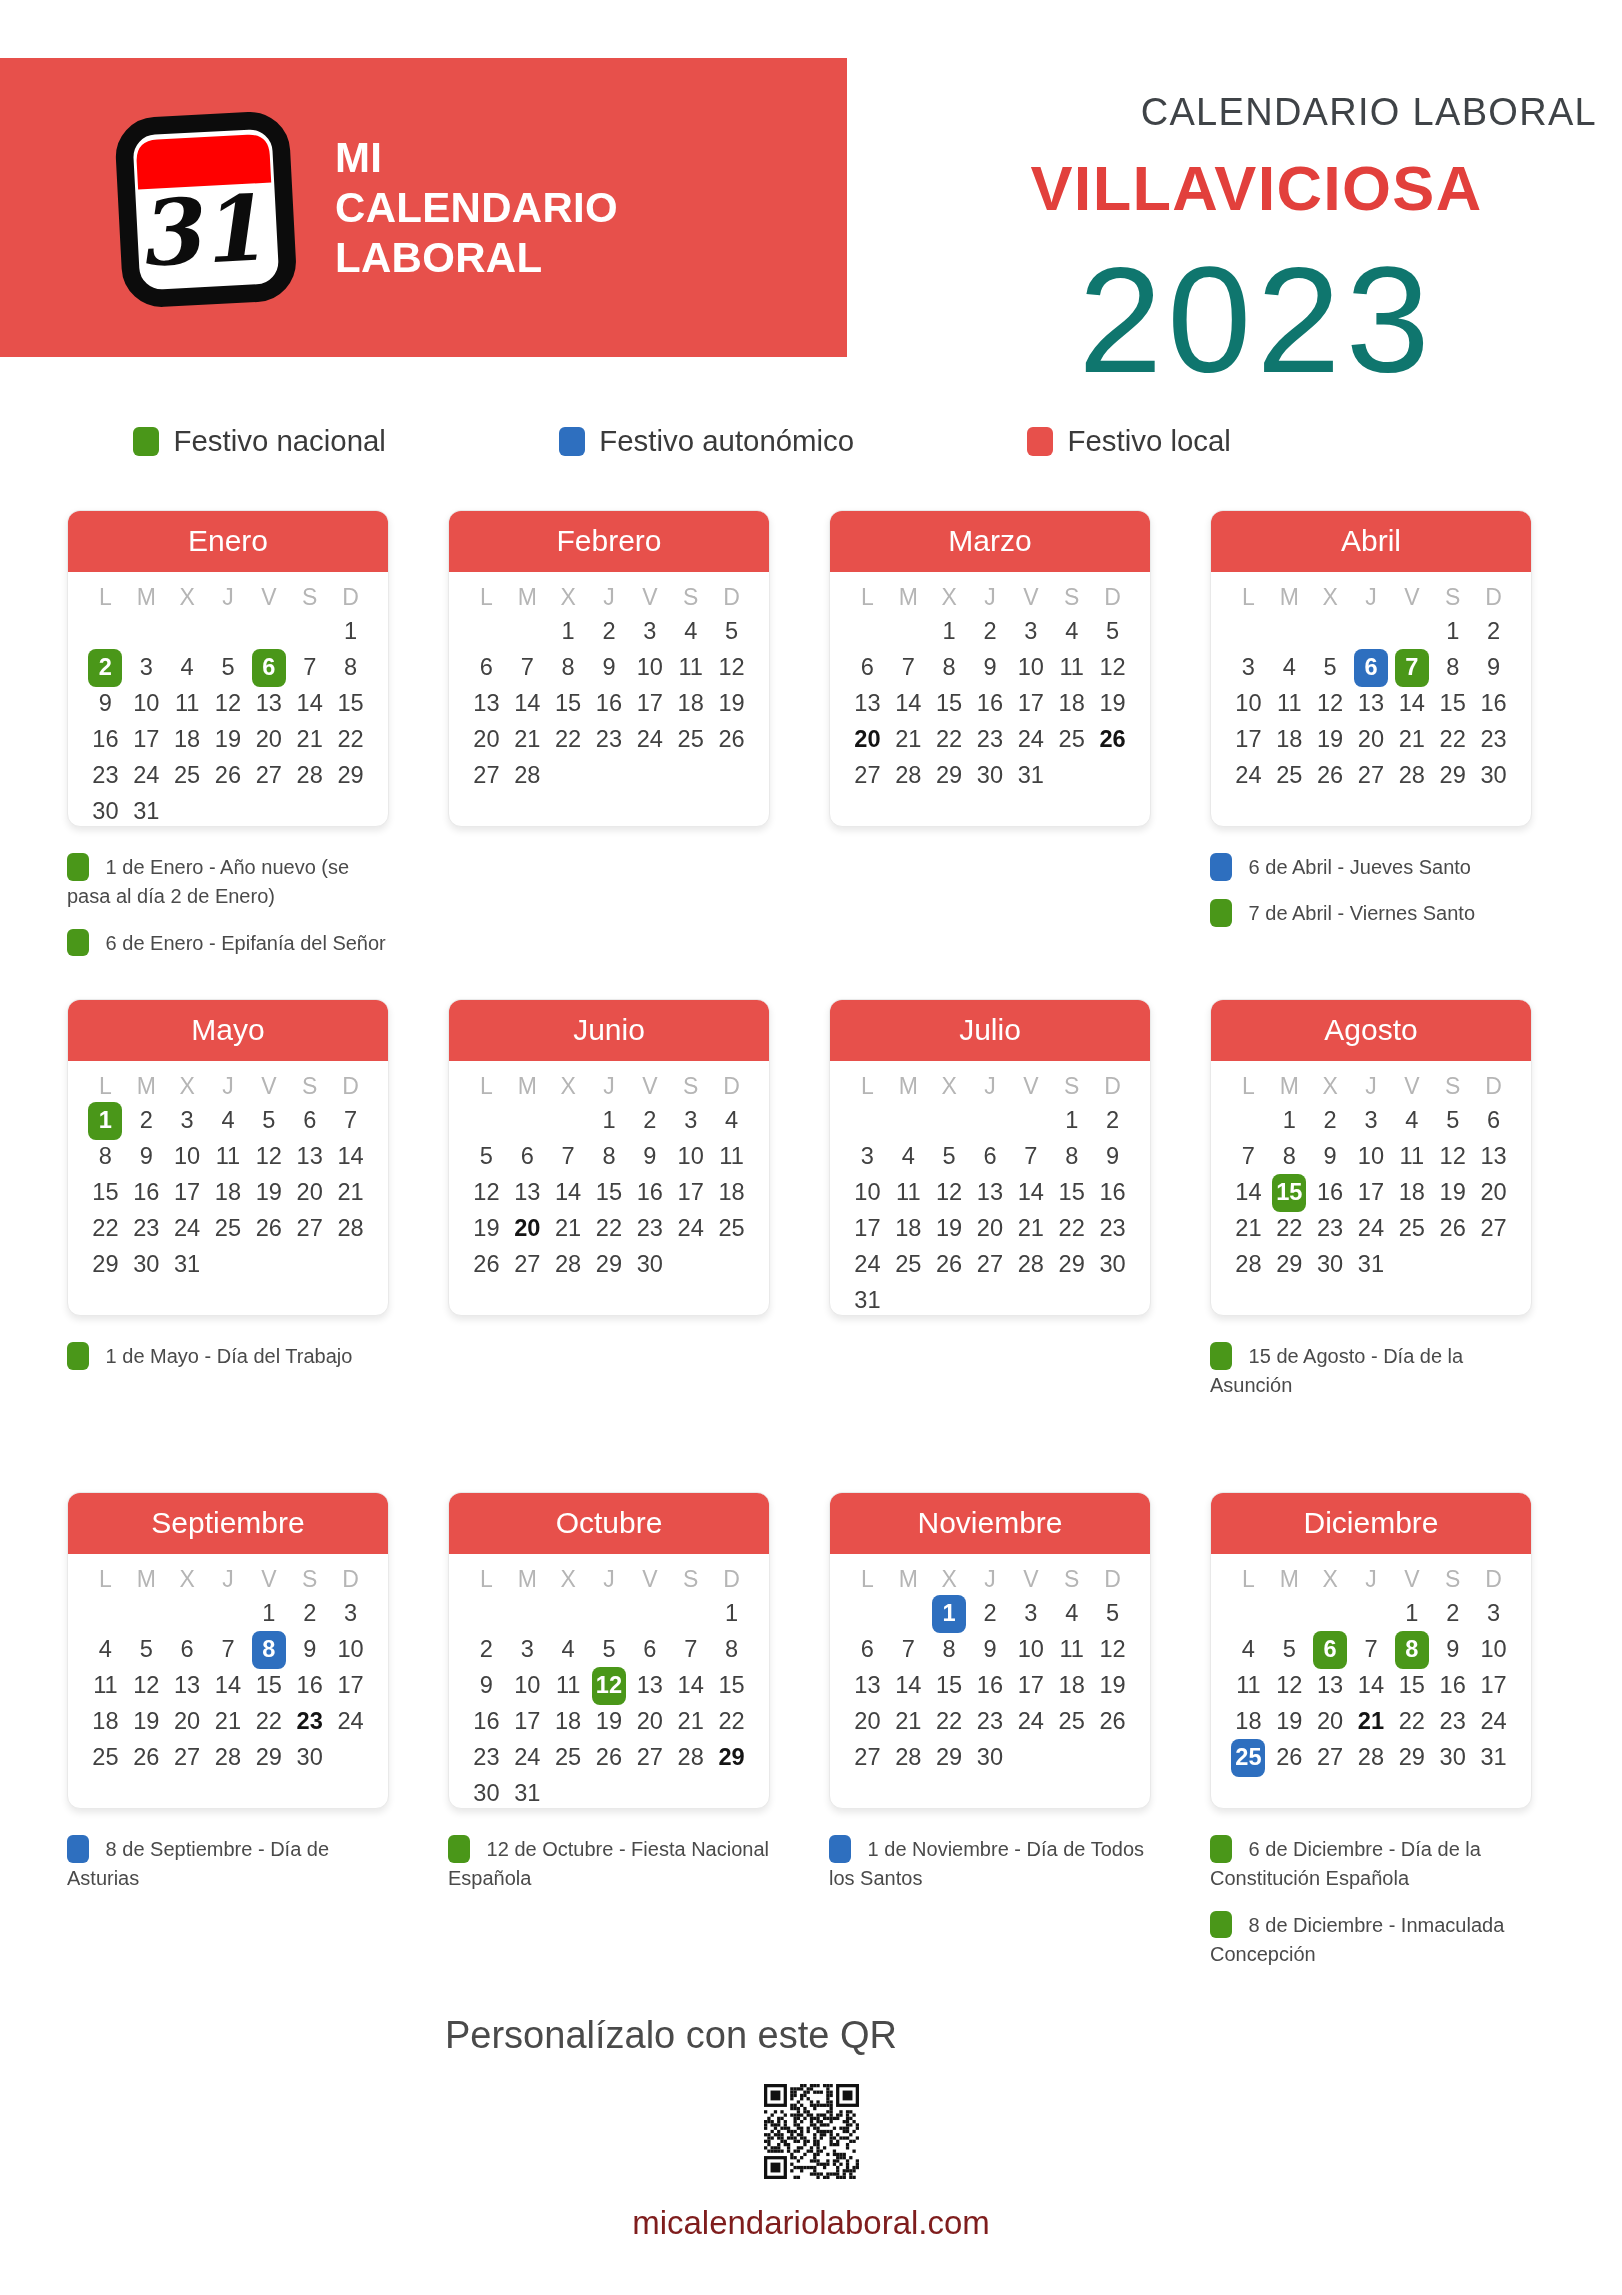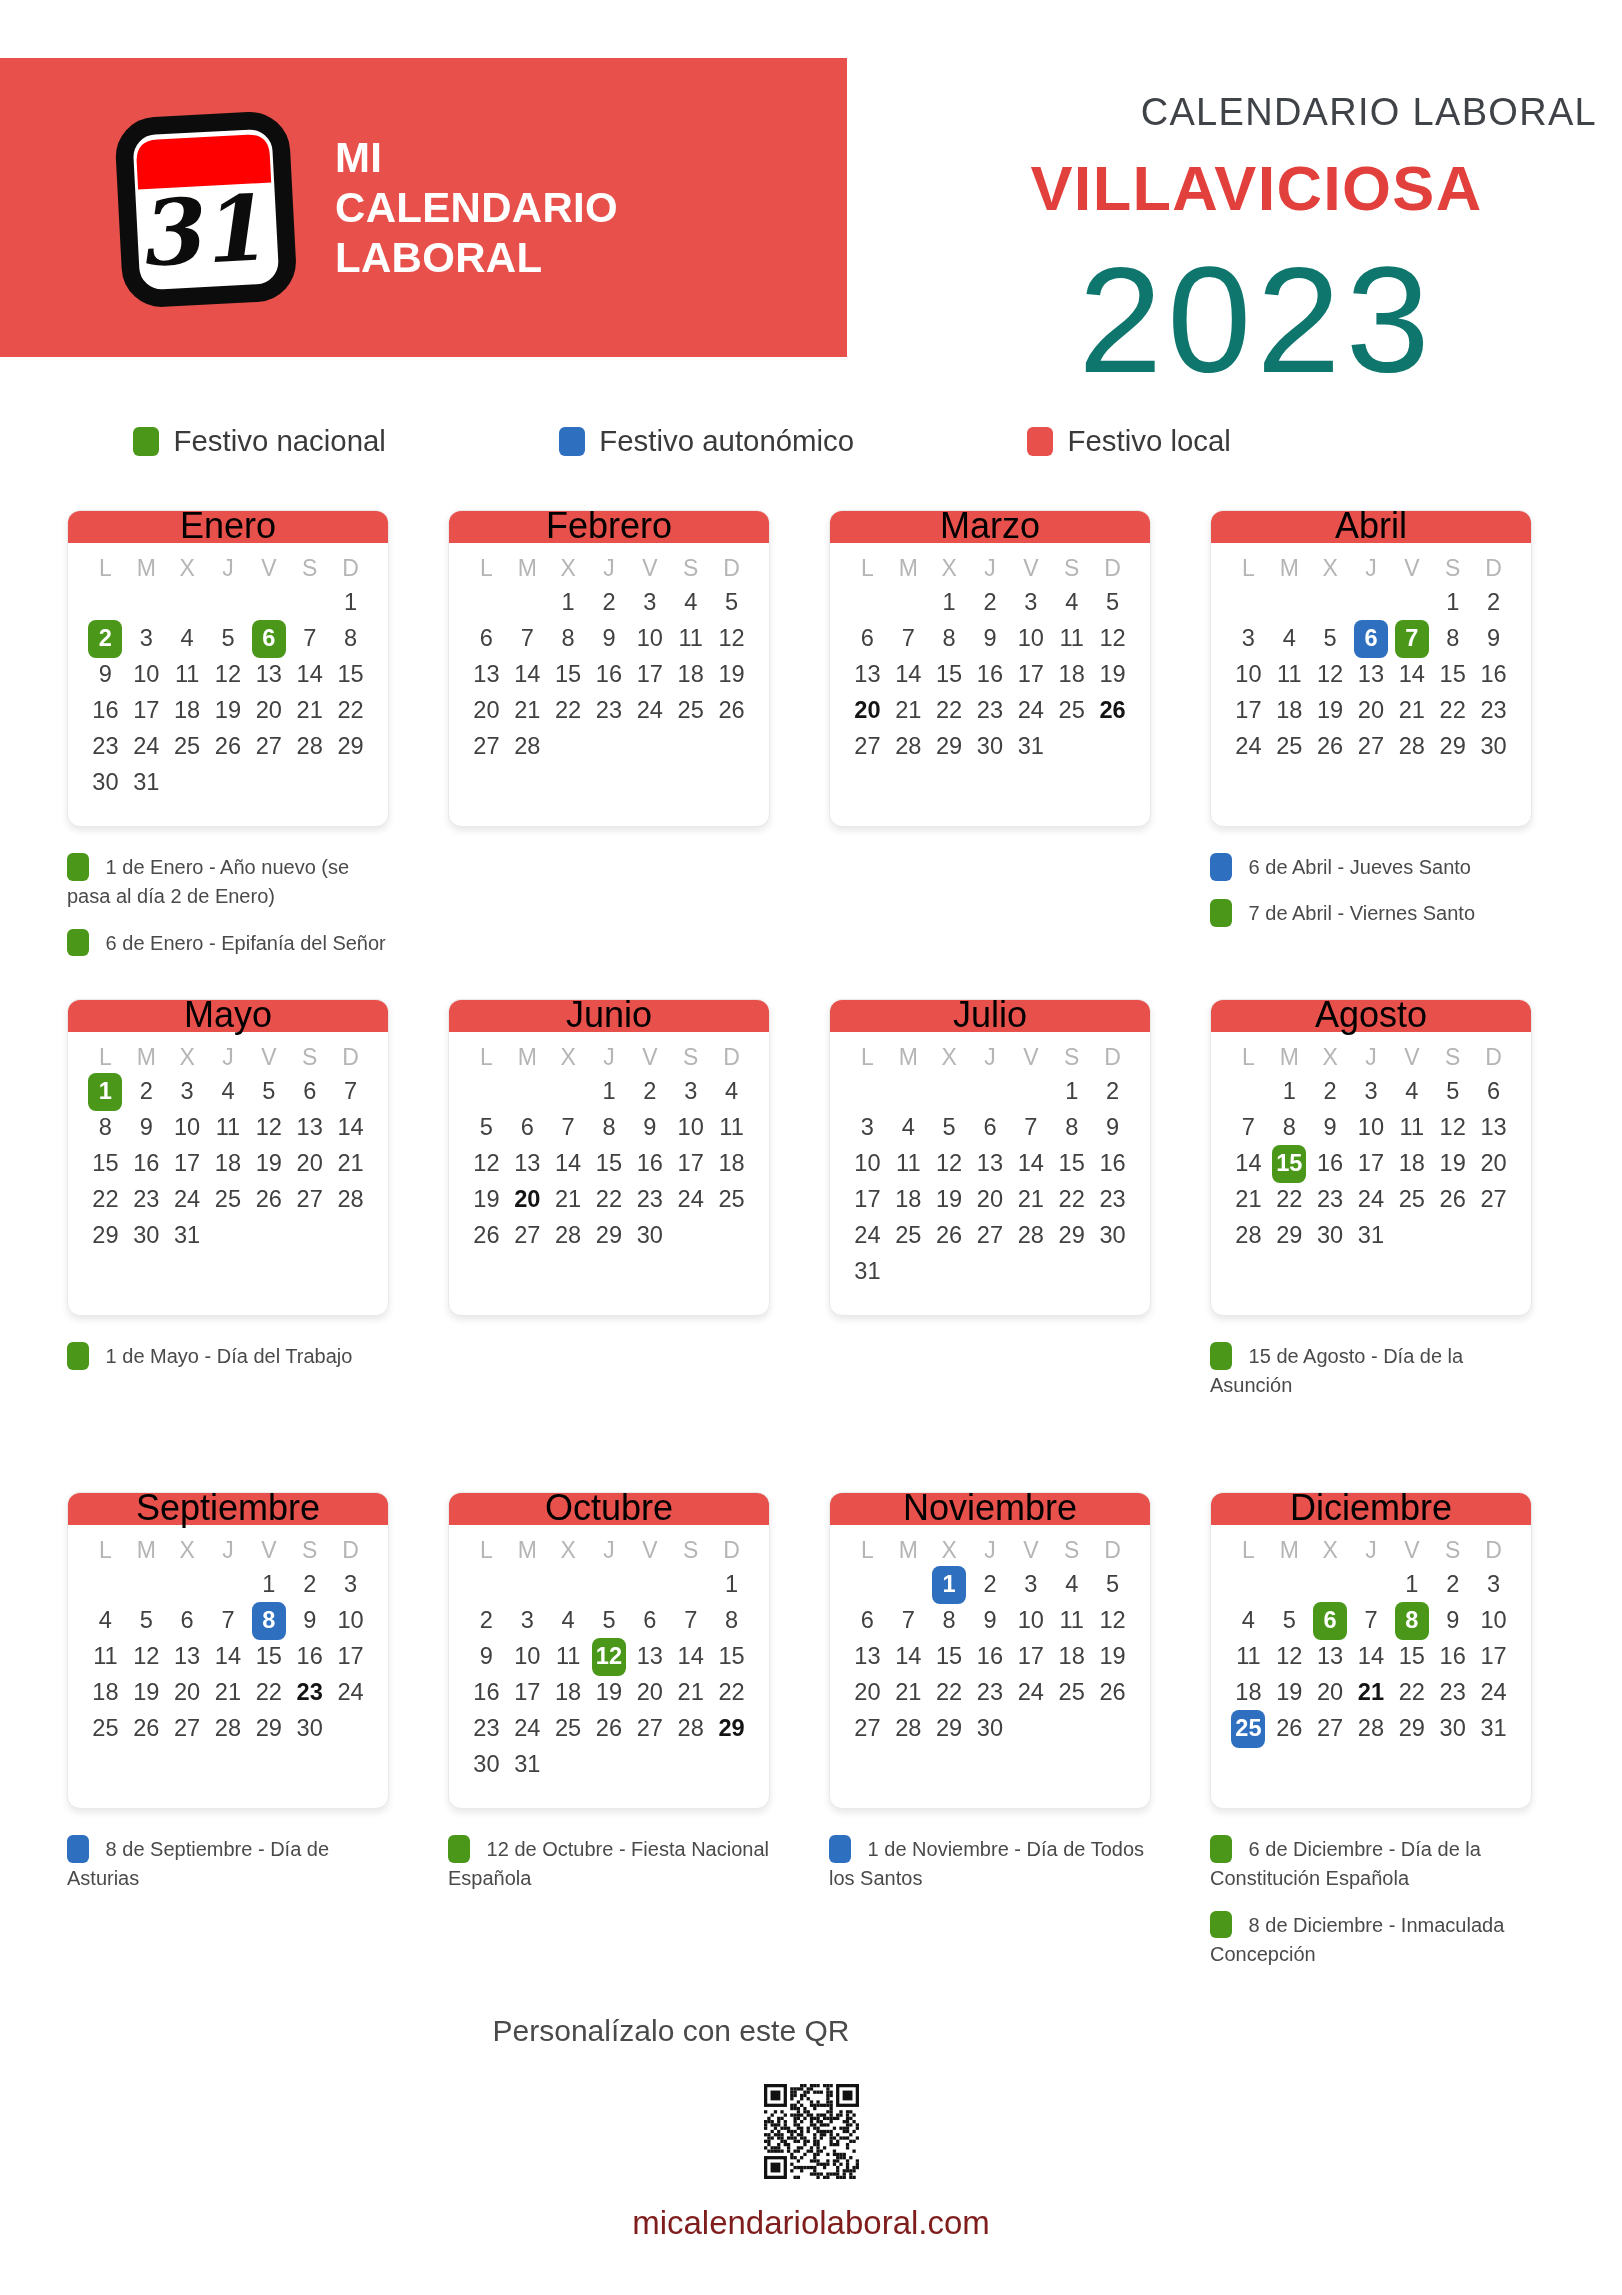--- a/index.html
+++ b/index.html
@@ -23,37 +23,37 @@
   .legend{position:absolute;top:424px;left:0;width:1364px;display:flex;justify-content:center;gap:173px;}
   .legend-item{display:flex;align-items:center;}
   .legend-swatch{width:26px;height:29px;border-radius:5.9px;margin-right:14.4px;flex:0 0 auto;}
   .legend-label{font-size:29.4px;color:#3a3a3a;}
 
   
   .months{position:absolute;left:67px;top:510px;display:grid;
           grid-template-columns:repeat(4,322px);column-gap:59px;grid-template-rows:489px 493px auto;}
   .month-card{width:322px;height:317px;background:#ffffff;border:1.3px solid #e9e9e9;border-radius:13px;
               box-shadow:0 3.3px 7.9px rgba(0,0,0,0.09);box-sizing:border-box;overflow:hidden;}
-  .month-header{height:33px;margin:-1.3px -1.3px 0 -1.3px;background:#e7504b;border-radius:13px 13px 0 0;
-                display:flex;align-items:center;justify-content:center;color:#000000;font-size:36px;}
+  .month-header{height:62px;margin:-1.3px -1.3px 0 -1.3px;background:#e7504b;border-radius:13px 13px 0 0;
+                display:flex;align-items:center;justify-content:center;color:#ffffff;font-size:30px;}
   .weekdays{display:grid;grid-template-columns:repeat(7,1fr);padding:9.2px 17px 0 17px;height:33px;
             align-items:center;}
   .weekday{color:#b5b5b5;font-size:23px;font-weight:500;text-align:center;}
   .days{display:grid;grid-template-columns:repeat(7,1fr);grid-auto-rows:36px;padding:0 17px;}
   .day{display:flex;align-items:center;justify-content:center;font-size:23.6px;color:#414141;}
   .day.bold{color:#141414;font-weight:bold;}
   .day .pill{width:34px;height:38px;border-radius:7.9px;display:flex;align-items:center;justify-content:center;
              color:#ffffff;font-weight:600;}
   .notes{margin-top:26px;width:322px;}
   .note{font-size:20px;line-height:29.4px;color:#4a4a4a;margin-bottom:17px;}
   .note-swatch{display:inline-block;width:21.6px;height:27.5px;border-radius:5.9px;margin-right:17px;
                vertical-align:-6.5px;}
 
   
-  .qr-caption{position:absolute;top:2014px;left:0;width:1342px;text-align:center;font-size:30px;color:#4a4a4a;}
+  .qr-caption{position:absolute;top:2014px;left:0;width:1342px;text-align:center;font-size:38px;color:#4a4a4a;}
   .qr-wrap{position:absolute;top:2084px;left:764px;width:95px;height:95px;}
   .website{position:absolute;top:2204px;left:0;width:1622px;text-align:center;font-size:33px;
            color:#7f1d1d;text-decoration:none;}
 </style>
 </head>
 <body>
 
 <div class="page">
 
   <div class="banner">

